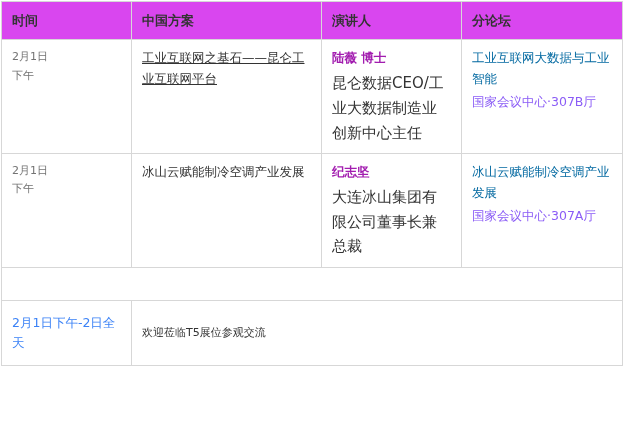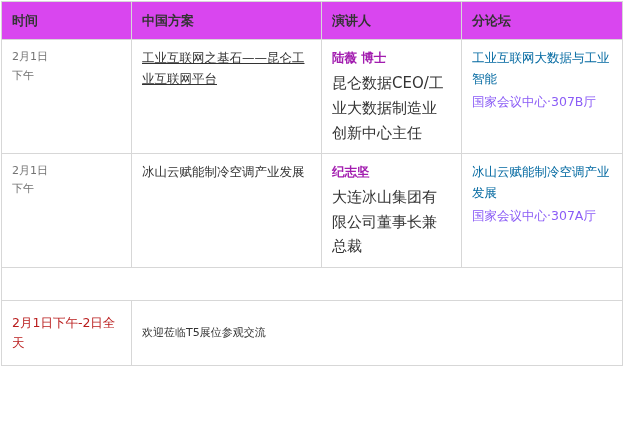--- a/index.html
+++ b/index.html
@@ -91,21 +91,21 @@
   tr.row-3 td { height: 78px; }
 
   tr.footer-row td {
     height: 52px;
     vertical-align: middle;
     padding-top: 6px;
     padding-bottom: 6px;
   }
   tr.footer-row td.footer-time {
     font-size: 12.5px;
-    color: #b91c1c;
+    color: #3b82f6;
   }
   tr.footer-row td.footer-note {
     font-size: 11px;
     color: #333333;
   }
   .spacer-row td {
     border: none;
     height: 16px;
     padding: 0;
   }

